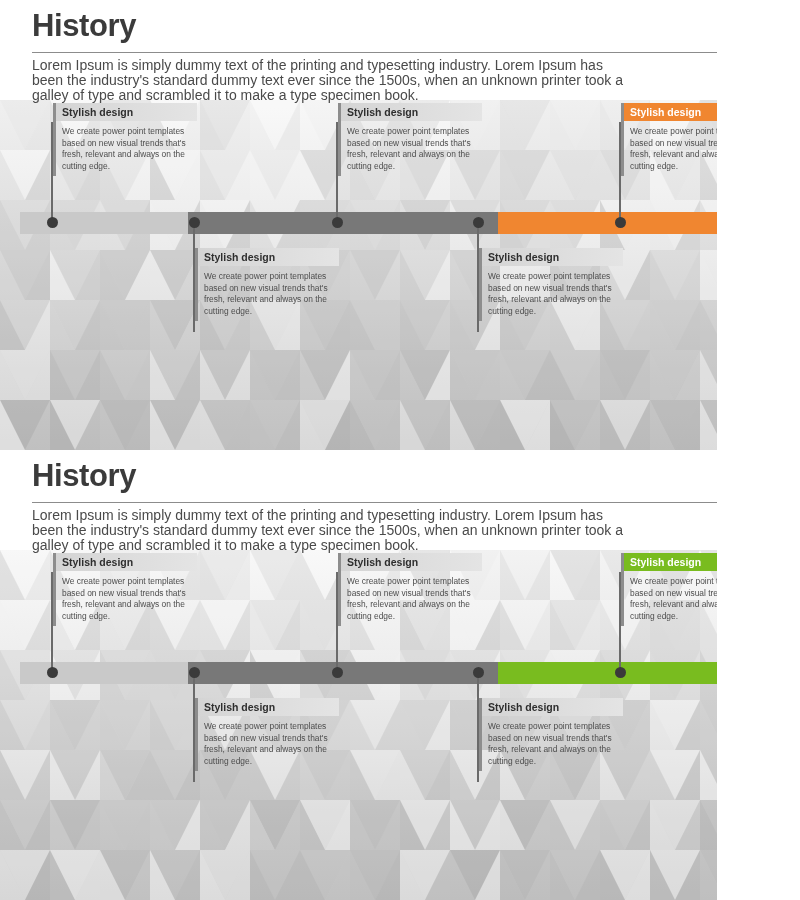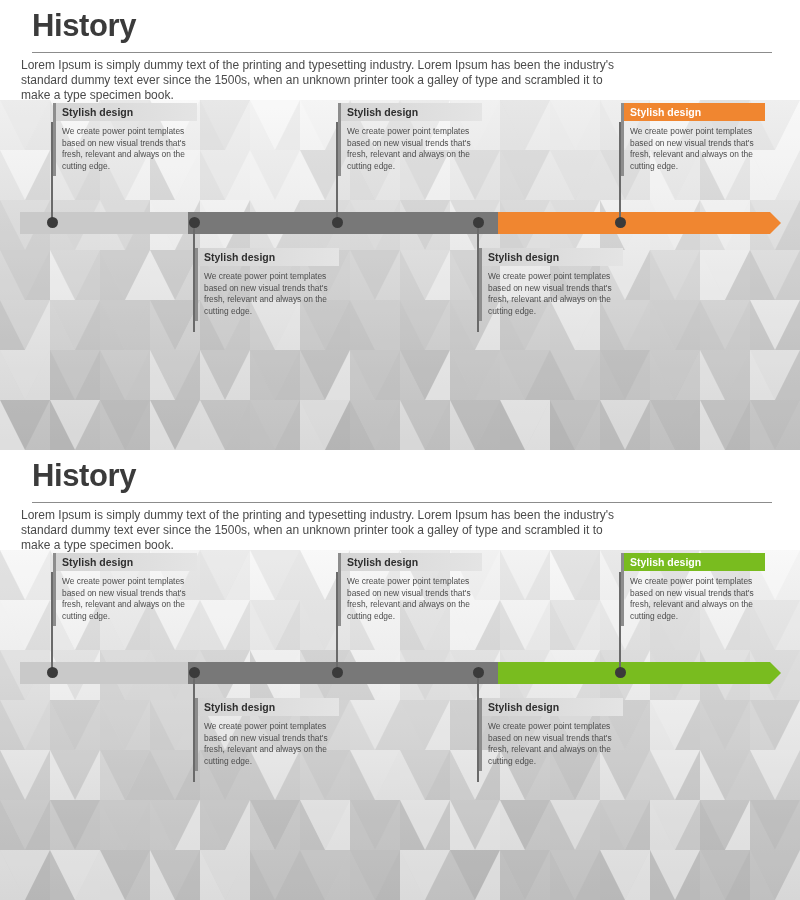--- a/index.html
+++ b/index.html
@@ -15,21 +15,21 @@
   .page {
     position: relative;
     width: 800px;
     height: 900px;
   }
 
   
   .panel {
     position: absolute;
     left: 0;
-    width: 800px;
+    width: 717px;
     height: 450px;
     overflow: hidden;
     background: linear-gradient(180deg,
         #ffffff 0%,
         #fdfdfd 12%,
         #f4f4f4 30%,
         #ececec 48%,
         #e2e2e2 66%,
         #d8d8d8 82%,
         #cfcfcf 100%);
@@ -68,24 +68,24 @@
     position: absolute;
     left: 32px;
     width: 740px;
     height: 1px;
     background: #8c8c8c;
     top: 52px;
   }
 
   .intro {
     position: absolute;
-    left: 21px;
+    left: 32px;
     top: 58px;
     width: 600px;
-    font-size: 12px;
+    font-size: 14px;
     line-height: 15px;
     color: #4a4a4a;
   }
 
   
   .timeline {
     position: absolute;
     left: 0;
     width: 800px;
     height: 300px;

